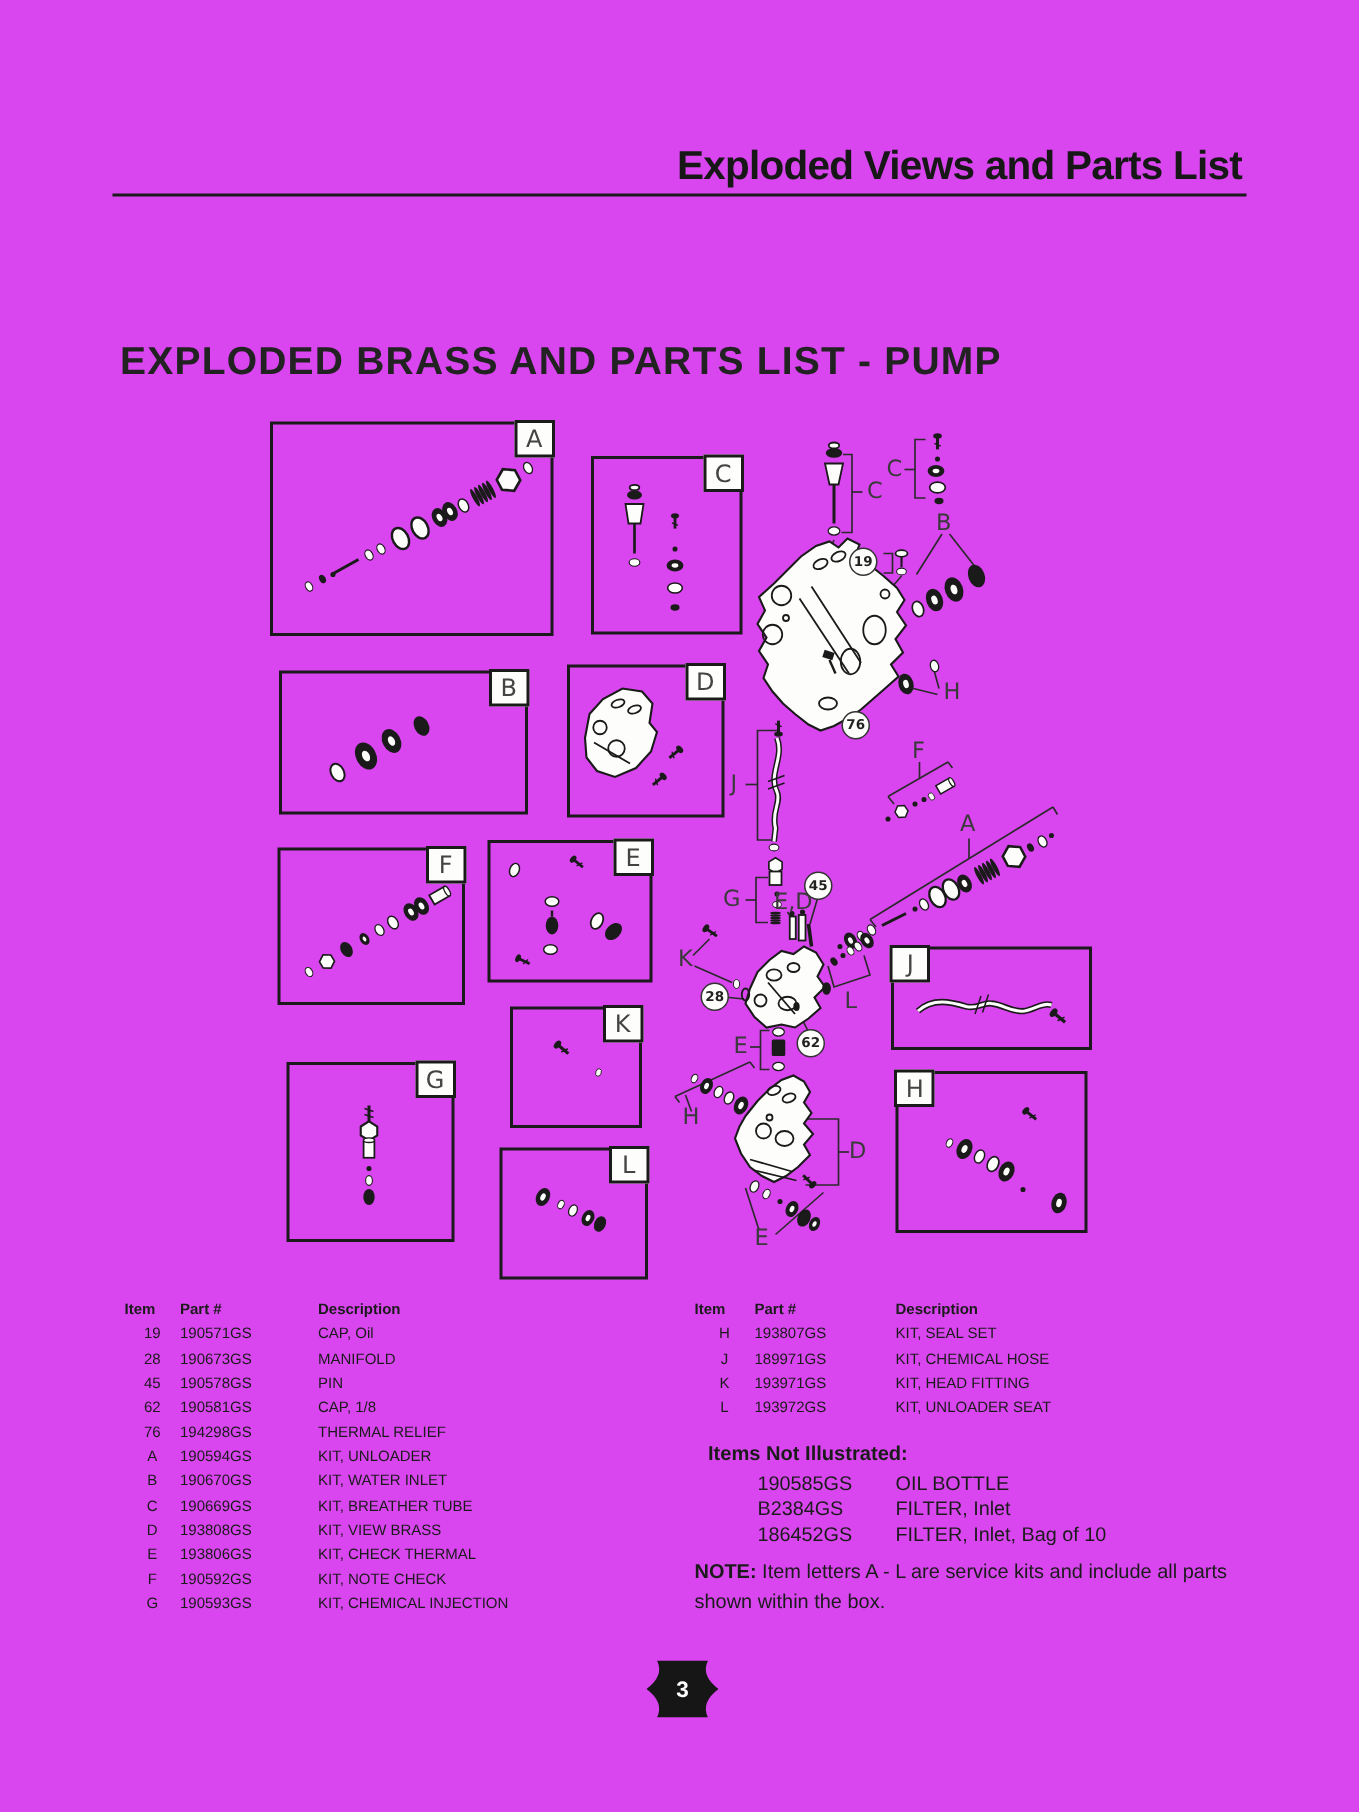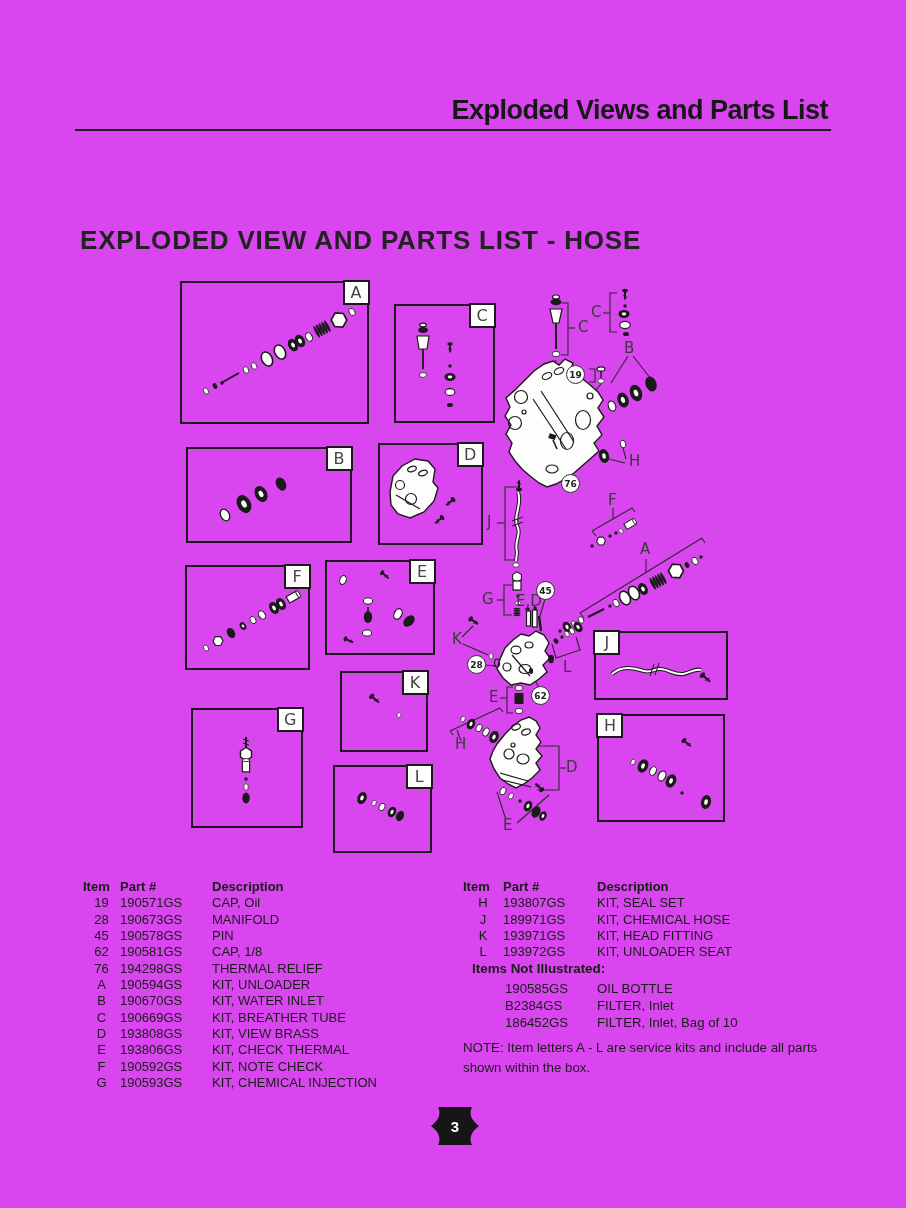--- a/index.html
+++ b/index.html
@@ -16,45 +16,45 @@
        font-size:16px;color:#444;}
   .lbl.tr{top:-2.6px;right:-2.6px;}
   .lbl.tl{top:-2.6px;left:-2.6px;}
   
   .co{position:absolute;font-family:"DejaVu Sans",sans-serif;font-size:15px;color:#3a3a3a;line-height:1;}
   .co-c{position:absolute;width:19px;height:19px;border:1.5px solid #333;border-radius:50%;background:#fdfdfb;
         display:flex;align-items:center;justify-content:center;font-family:"DejaVu Sans",sans-serif;
         font-size:9px;font-weight:700;color:#222;box-sizing:border-box;}
   svg.art{position:absolute;left:0;top:0;}
   
-  .ptable{position:absolute;font-size:13px;line-height:16.35px;margin-top:13px;}
+  .ptable{position:absolute;font-size:10px;line-height:16.35px;}
   .prow{display:grid;}
   .left-grid{grid-template-columns:37px 92px auto;}
   .right-grid{grid-template-columns:40px 94px auto;}
   .prow.hd span{font-weight:700;}
   .c-item{text-align:center;}
   .prow.hd .c-item{text-align:left;}
   .ni-title{position:absolute;left:472px;top:961px;font-size:13.4px;font-weight:700;}
   .ni-rows{position:absolute;left:505px;top:980px;font-size:13.2px;line-height:17.2px;}
   .ni-row{display:grid;grid-template-columns:92px auto;}
   .note{position:absolute;left:463px;top:1038px;width:372px;font-size:13.3px;line-height:19.5px;}
-  .note b{font-weight:400;}
+  .note b{font-weight:700;}
   
   .badge{position:absolute;left:431px;top:1107px;width:48px;height:38px;}
   .badge span{position:absolute;left:0;top:0;width:48px;height:38px;display:flex;align-items:center;
               justify-content:center;color:#fff;font-weight:700;font-size:15px;}
 </style>
 </head>
 <body>
 
 <div class="page">
 
   <div class="hdr-title">Exploded Views and Parts List</div>
   <div class="hdr-rule"></div>
-  <div class="sec-title">EXPLODED VIEW AND PARTS LIST - HOSE</div>
+  <div class="sec-title">EXPLODED BRASS AND PARTS LIST - PUMP</div>
 
   <svg class="art" width="906" height="1208" viewBox="0 0 906 1208">
     <defs>
       <g id="or">
           <ellipse rx="4.5" ry="6.5" fill="#fdfdfb" stroke="#1a1a1a" stroke-width="1.4"></ellipse>
         </g>
       <g id="dr">
           <ellipse rx="5" ry="7" fill="#1a1a1a"></ellipse>
           <ellipse rx="1.8" ry="2.8" fill="#fdfdfb"></ellipse>
         </g>

